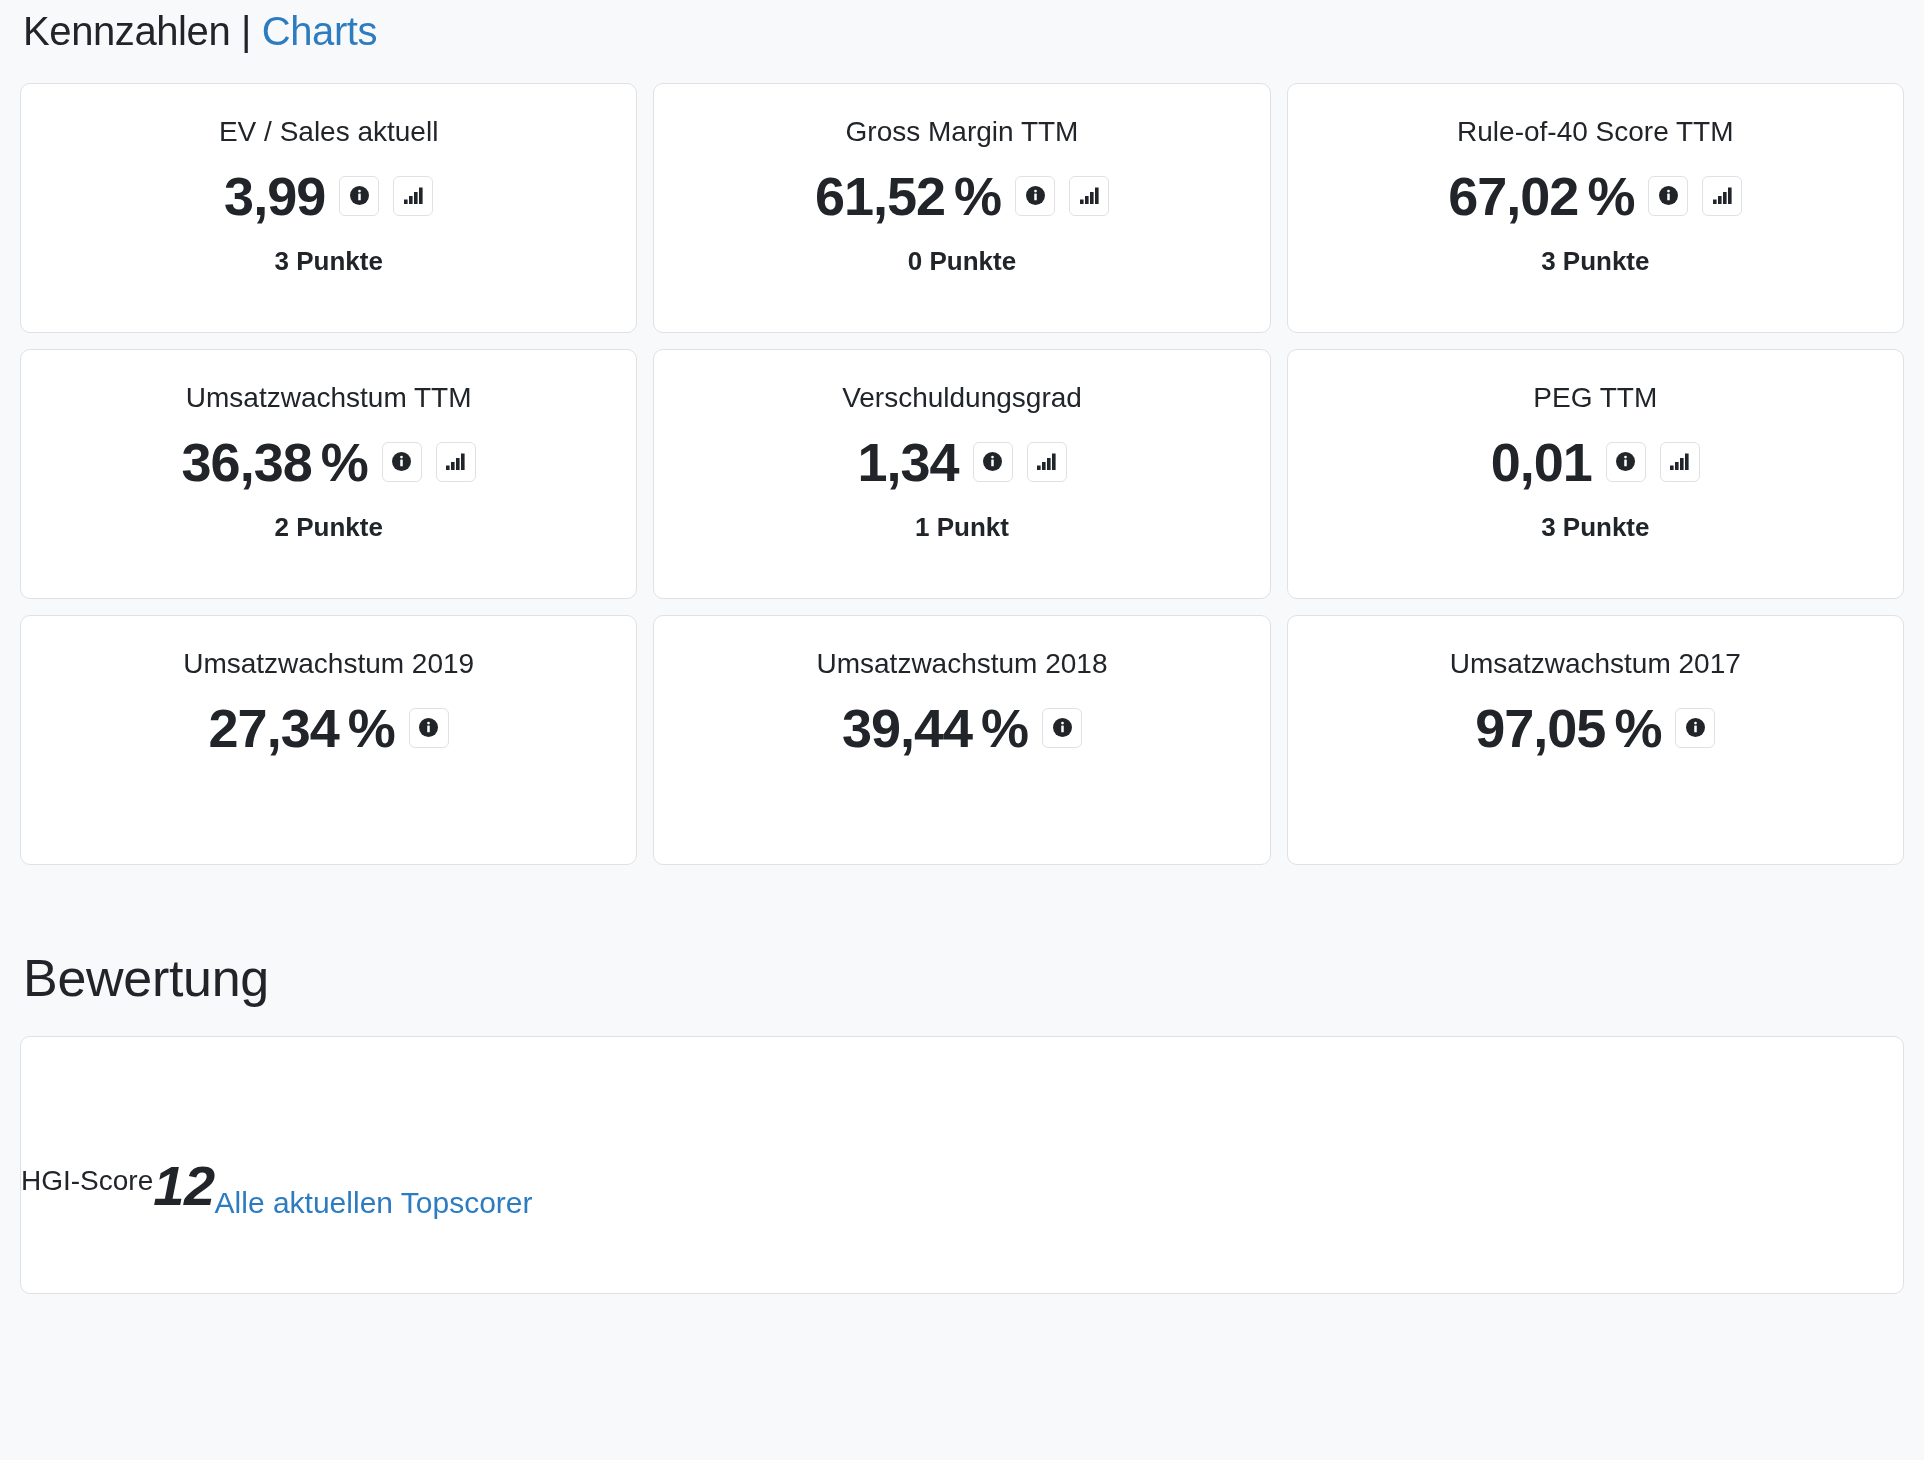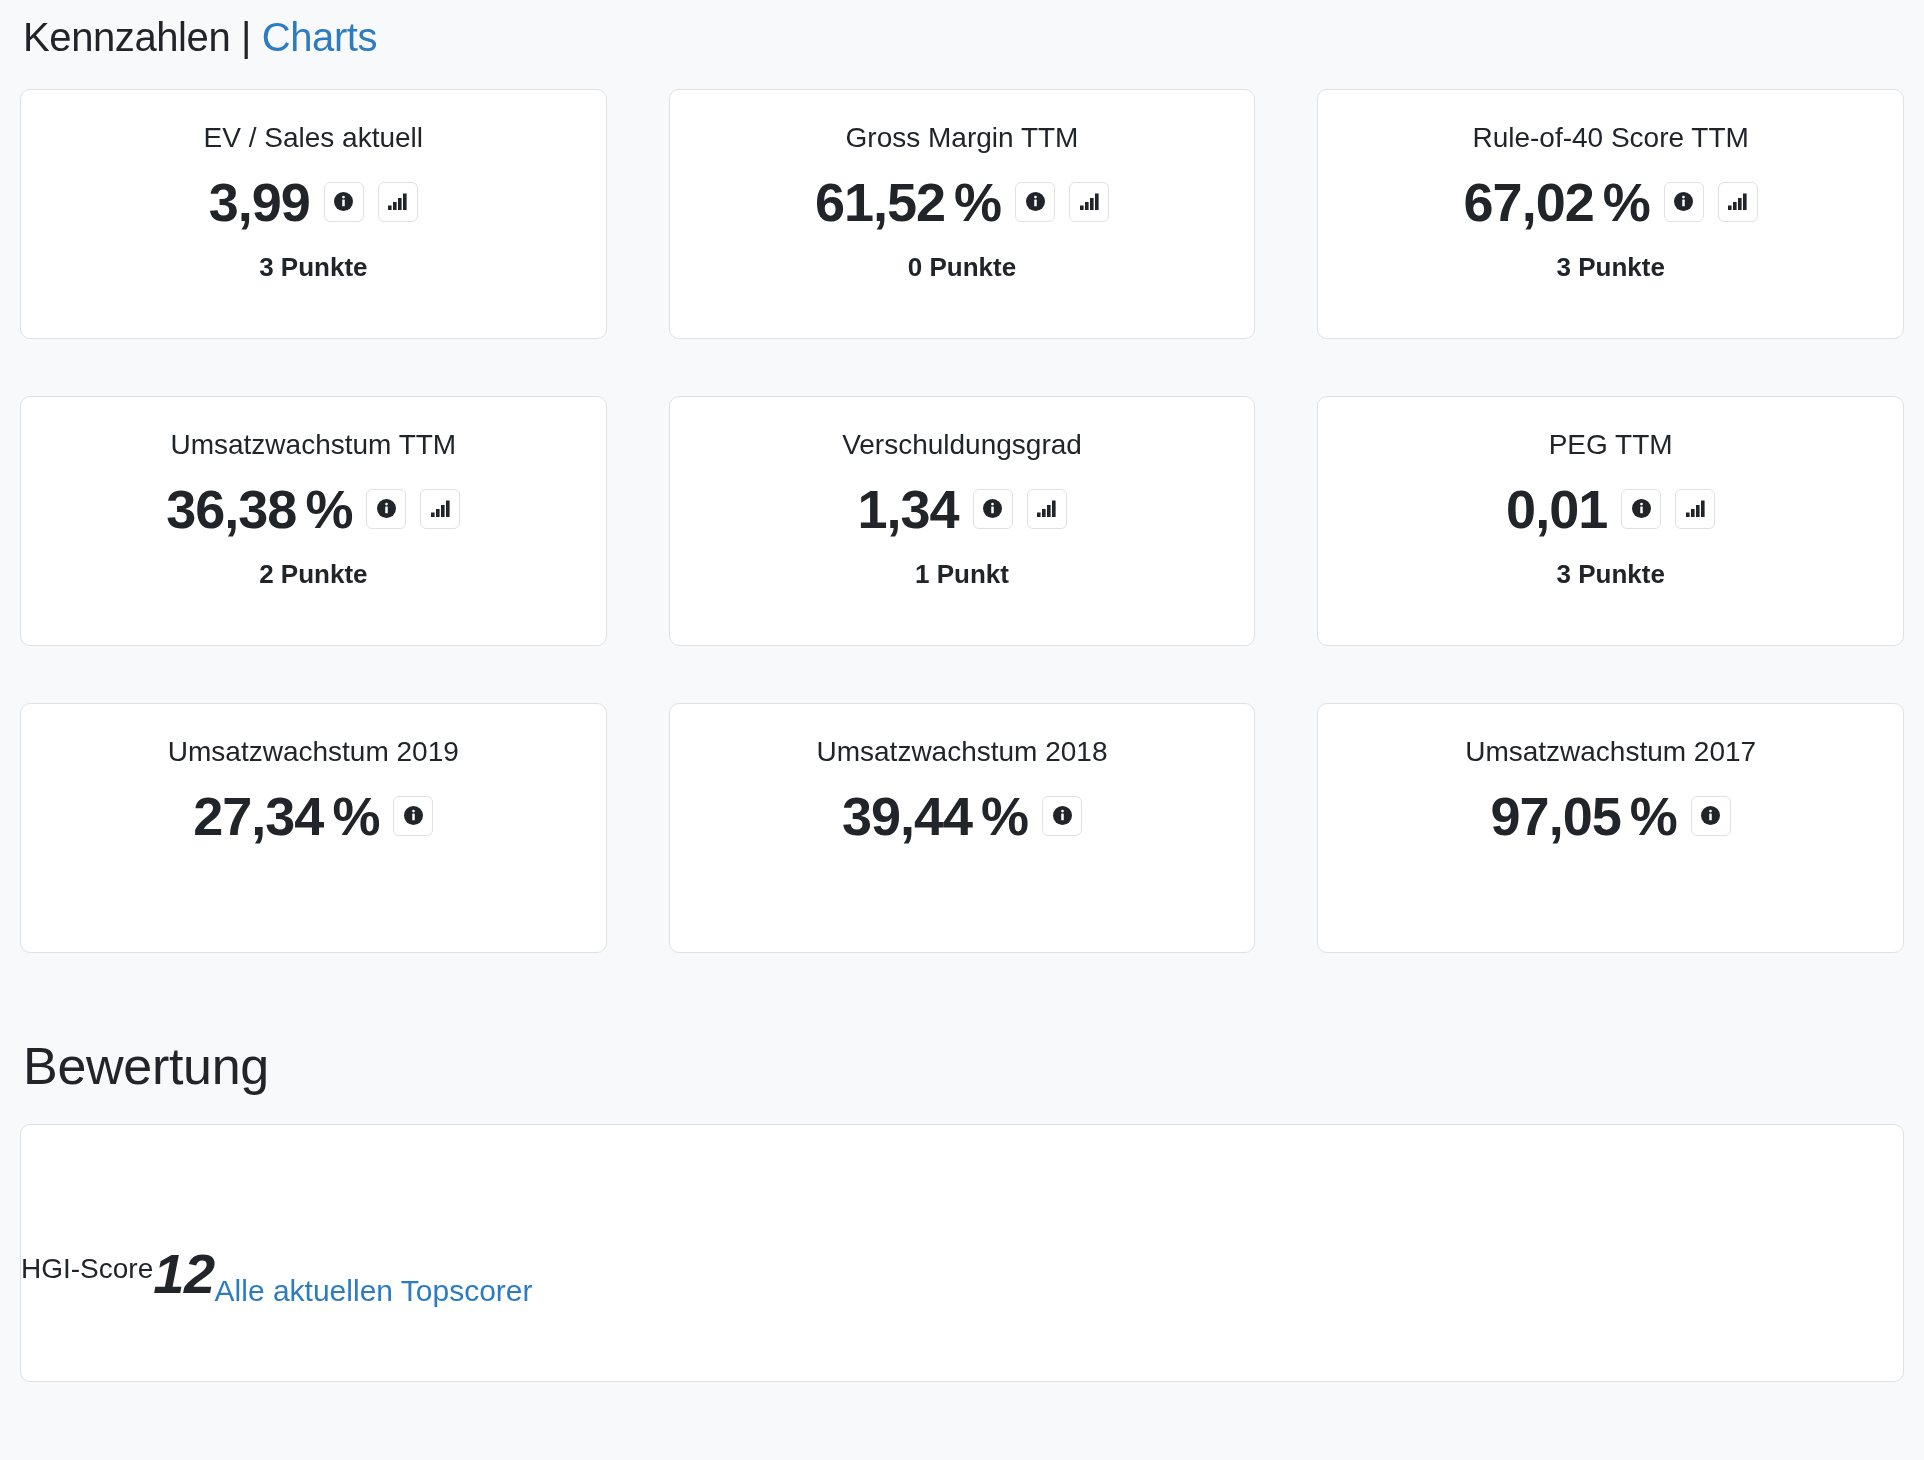--- a/index.html
+++ b/index.html
@@ -11,21 +11,21 @@
     height: 1460px;
     background: #f8f9fa;
     font-family: "Liberation Sans", sans-serif;
     color: #212529;
     overflow: hidden;
   }
   .page {
     width: 1924px;
     height: 1460px;
     background: #f8f9fa;
-    padding: 6px 20px;
+    padding: 0 20px;
   }
 
   
   .section-title {
     font-size: 40px;
     font-weight: 400;
     letter-spacing: -0.4px;
     color: #212529;
     margin: 0;
     padding: 6px 0 0 3px;
@@ -51,20 +51,21 @@
     line-height: 1.2;
   }
 
   
   .grid {
     display: grid;
     grid-template-columns: repeat(3, 1fr);
     column-gap: 62px;
     row-gap: 57px;
     margin-top: 27px;
+    gap: 16px;
   }
 
   .card {
     background: #ffffff;
     border: 1px solid #dfe1e4;
     border-radius: 10px;
     height: 250px;
     display: flex;
     flex-direction: column;
     align-items: center;

